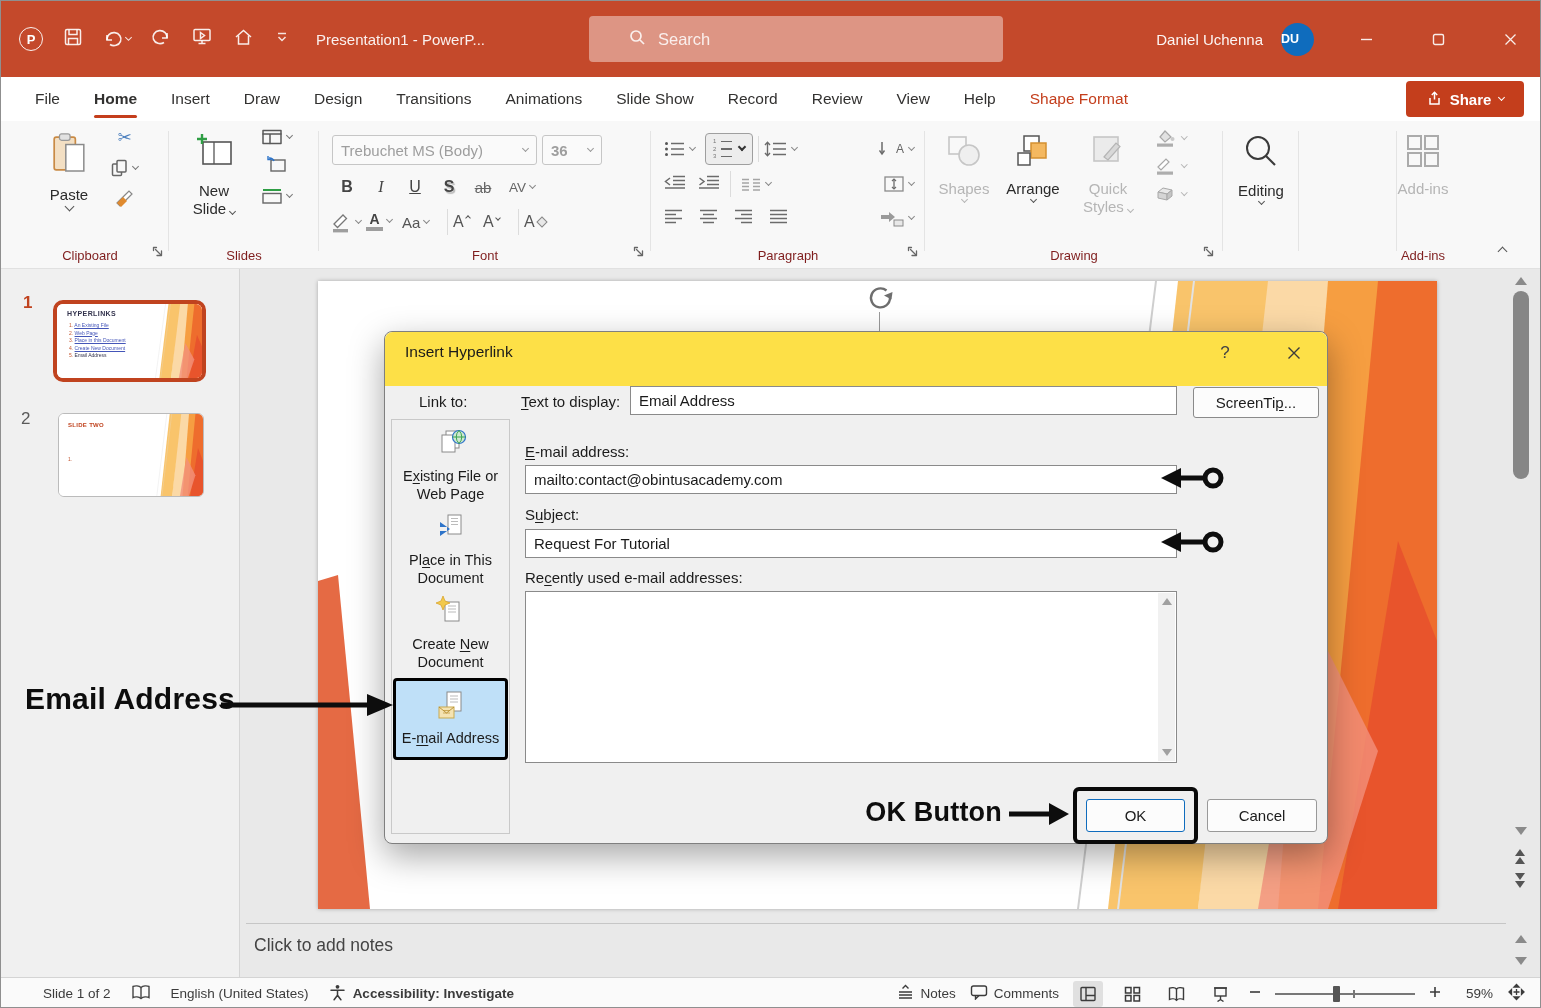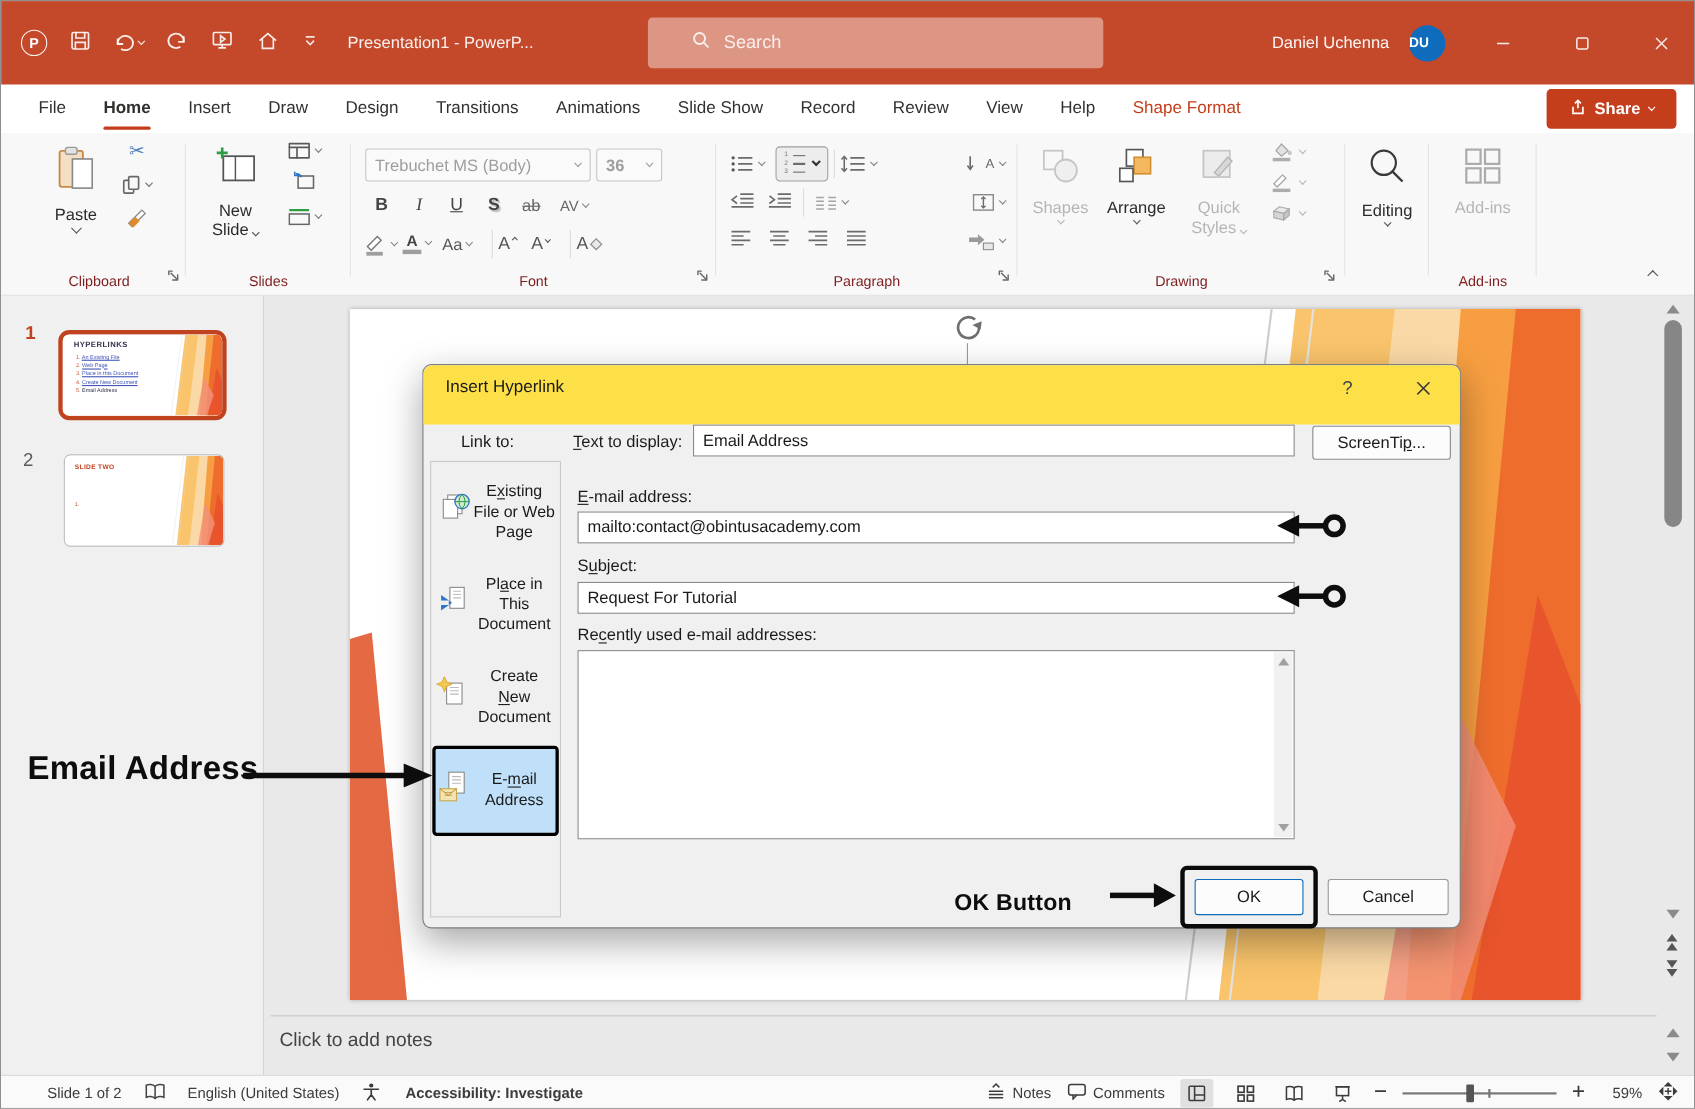--- a/index.html
+++ b/index.html
@@ -54,21 +54,21 @@
   .slide { left:317px; top:280px; width:1119px; height:628px; background:#fff; box-shadow:0 0 4px rgba(0,0,0,.28); z-index:1; }
 
   
   .dialog { left:383px; top:330px; width:944px; height:513px; background:#F0F0F0; border:1px solid #7f7f7f; border-radius:8px; box-shadow:0 12px 34px rgba(0,0,0,.35); z-index:10; }
   .dlg-titlebar { left:0; top:0; width:100%; height:54px; background:#fde047; border-radius:8px 8px 0 0; }
   .dlg-title { left:20px; top:11px; font-size:15.5px; color:#1a1a1a; }
   .dlg-lbl { font-size:15px; color:#1b1b1b; white-space:nowrap; }
   .dlg-input { background:#fff; border:1px solid #8a8a8a; font-size:15px; color:#1a1a1a; padding:0 8px; font-family:"Liberation Sans",sans-serif; }
   .dlg-btn { background:#FCFCFC; border:1px solid #999; border-radius:3px; font-size:15px; color:#1b1b1b; display:flex; align-items:center; justify-content:center; }
   .sidebar { left:6px; top:87px; width:119px; height:415px; background:#F0F0F0; border:1px solid #C9C9C9; display:flex; flex-direction:column; padding-top:4px; }
-  .sb-item { height:80px; display:flex; align-items:center; justify-content:center; gap:2px; font-size:14.5px; color:#1b1b1b; text-align:center; line-height:1.3; border:3px solid transparent; margin:2px 1px; }
+  .sb-item { height:80px; display:flex; flex-direction:column; align-items:center; justify-content:center; gap:2px; font-size:14.5px; color:#1b1b1b; text-align:center; line-height:1.3; border:3px solid transparent; margin:2px 1px; }
   .sb-item.sel { background:#BFE0F8; border:3px solid #000; border-radius:4px; height:82px; }
   .ann-txt { font-weight:800; color:#0d0d0d; letter-spacing:.2px; z-index:20; white-space:nowrap; }
 
   
   .statusbar { left:0; top:976px; width:100%; height:32px; background:#FAFAFA; border-top:1px solid #D4D4D4; font-size:13.5px; color:#3b3b3b; }
   .sb-left { position:absolute; left:42px; top:0; height:31px; display:flex; align-items:center; gap:20px; }
   .sb-right { position:absolute; right:14px; top:0; height:31px; display:flex; align-items:center; gap:14px; }
   .viewbtn { width:30px; height:26px; display:flex; align-items:center; justify-content:center; border-radius:3px; }
   .viewbtn.sel { background:#E0E0E0; }
   u { text-underline-offset:2px; }
@@ -479,21 +479,21 @@
         <span><svg width="38" height="38" viewBox="0 0 38 38">
               <circle cx="16" cy="15" r="11" fill="none" stroke="#3A3A3A" stroke-width="2"></circle>
               <path d="M24 23 L33 32" stroke="#3A3A3A" stroke-width="2.2"></path>
             </svg></span>
         <span class="lbl">Editing</span>
         <span class="chv" style="color:#555;width:5px;height:5px;"></span>
       </div>
     </div>
     <div class="gsep" style="left:1297px;"></div>
 
-    <div class="a" style="left:1299px; top:0; width:96px; height:148px;padding-left:48px;">
+    <div class="a" style="left:1374px; top:0; width:96px; height:148px;padding-left:48px;">
       <div class="a bigbtn dis" style="left:14px; top:2px; width:68px;">
         <span><svg width="36" height="36" viewBox="0 0 36 36">
               <rect x="3" y="3" width="13" height="13" fill="none" stroke="#ABABAB" stroke-width="2"></rect>
               <rect x="20" y="3" width="13" height="13" fill="none" stroke="#ABABAB" stroke-width="2"></rect>
               <rect x="3" y="20" width="13" height="13" fill="none" stroke="#ABABAB" stroke-width="2"></rect>
               <rect x="20" y="20" width="13" height="13" fill="none" stroke="#ABABAB" stroke-width="2"></rect>
             </svg></span>
         <span class="lbl">Add-ins</span>
       </div>
       <div class="grp-label">Add-ins</div>
@@ -609,21 +609,21 @@
         <span class="triU" style="border-left-width:5px;border-right-width:5px;border-bottom-width:7px;border-bottom-color:#A0A0A0;"></span>
         <span class="triD" style="border-left-width:5px;border-right-width:5px;border-top-width:7px;border-top-color:#A0A0A0;"></span>
       </div>
     </div>
 
     <div class="a" style="left:688px; top:455px; width:125px; height:57px; border:4px solid #0a0a0a; border-radius:6px; display:flex; align-items:center; justify-content:center; background:#F0F0F0;">
       <button class="dlg-btn" style="width:99px; height:33px; border:1.6px solid #0F6CBD;">OK</button>
     </div>
     <button class="a dlg-btn" style="left:822px; top:467px; width:110px; height:33px;">Cancel</button>
 
-    <span class="a ann-txt" style="left:455px; top:465px; width:162px; font-size:21px; text-align:center;margin-top:12px;">OK Button</span>
+    <span class="a ann-txt" style="left:455px; top:465px; width:162px; font-size:27px; text-align:right;">OK Button</span>
     <svg class="a" style="left:624px; top:471px; z-index:20;" width="60" height="22" viewBox="0 0 60 22">
         <rect x="0" y="8.5" width="42" height="5" fill="#0d0d0d"></rect>
         <polygon points="40,0 60,11 40,22" fill="#0d0d0d"></polygon>
       </svg>
     <svg class="a" style="left:776px; top:131px; z-index:20;" width="64" height="30" viewBox="0 0 64 30">
         <polygon points="0,15 20,5 20,25" fill="#0d0d0d"></polygon>
         <rect x="17" y="12.5" width="26" height="5" fill="#0d0d0d"></rect>
         <circle cx="52" cy="15" r="8" fill="none" stroke="#0d0d0d" stroke-width="5"></circle>
       </svg>
     <svg class="a" style="left:776px; top:195px; z-index:20;" width="64" height="30" viewBox="0 0 64 30">
@@ -659,21 +659,21 @@
   <span class="a" style="left:253px; top:934px; font-size:17.5px; color:#444;">Click to add notes</span>
 
   <div class="a statusbar">
     <div class="sb-left">
       <span>Slide 1 of 2</span>
       <span><svg width="20" height="17" viewBox="0 0 20 17" style="stroke:#444;fill:none;stroke-width:1.4">
             <path d="M10 3.5 C8 1.5 4 1.5 2 2.5 V13.5 C4 12.5 8 12.5 10 14.5 C12 12.5 16 12.5 18 13.5 V2.5 C16 1.5 12 1.5 10 3.5 Z"></path>
             <path d="M10 3.5 v11"></path>
           </svg></span>
       <span>English (United States)</span>
-      <span class="f" style="gap:23px;">
+      <span class="f" style="gap:7px;">
         <span><svg width="17" height="17" viewBox="0 0 17 17">
               <circle cx="8.5" cy="2.8" r="1.9" fill="#3b3b3b"></circle>
               <path d="M2 6.2 h13 M8.5 6.2 v5 M8.5 11.2 l-3.4 4.6 M8.5 11.2 l3.4 4.6" stroke="#3b3b3b" stroke-width="1.5" fill="none" stroke-linecap="round"></path>
             </svg></span>
         <span style="font-weight:700;">Accessibility: Investigate</span>
       </span>
     </div>
     <div class="sb-right">
       <span class="f" style="gap:6px;">
         <span><svg width="17" height="16" viewBox="0 0 17 16" style="stroke:#3b3b3b;fill:none;stroke-width:1.4">

